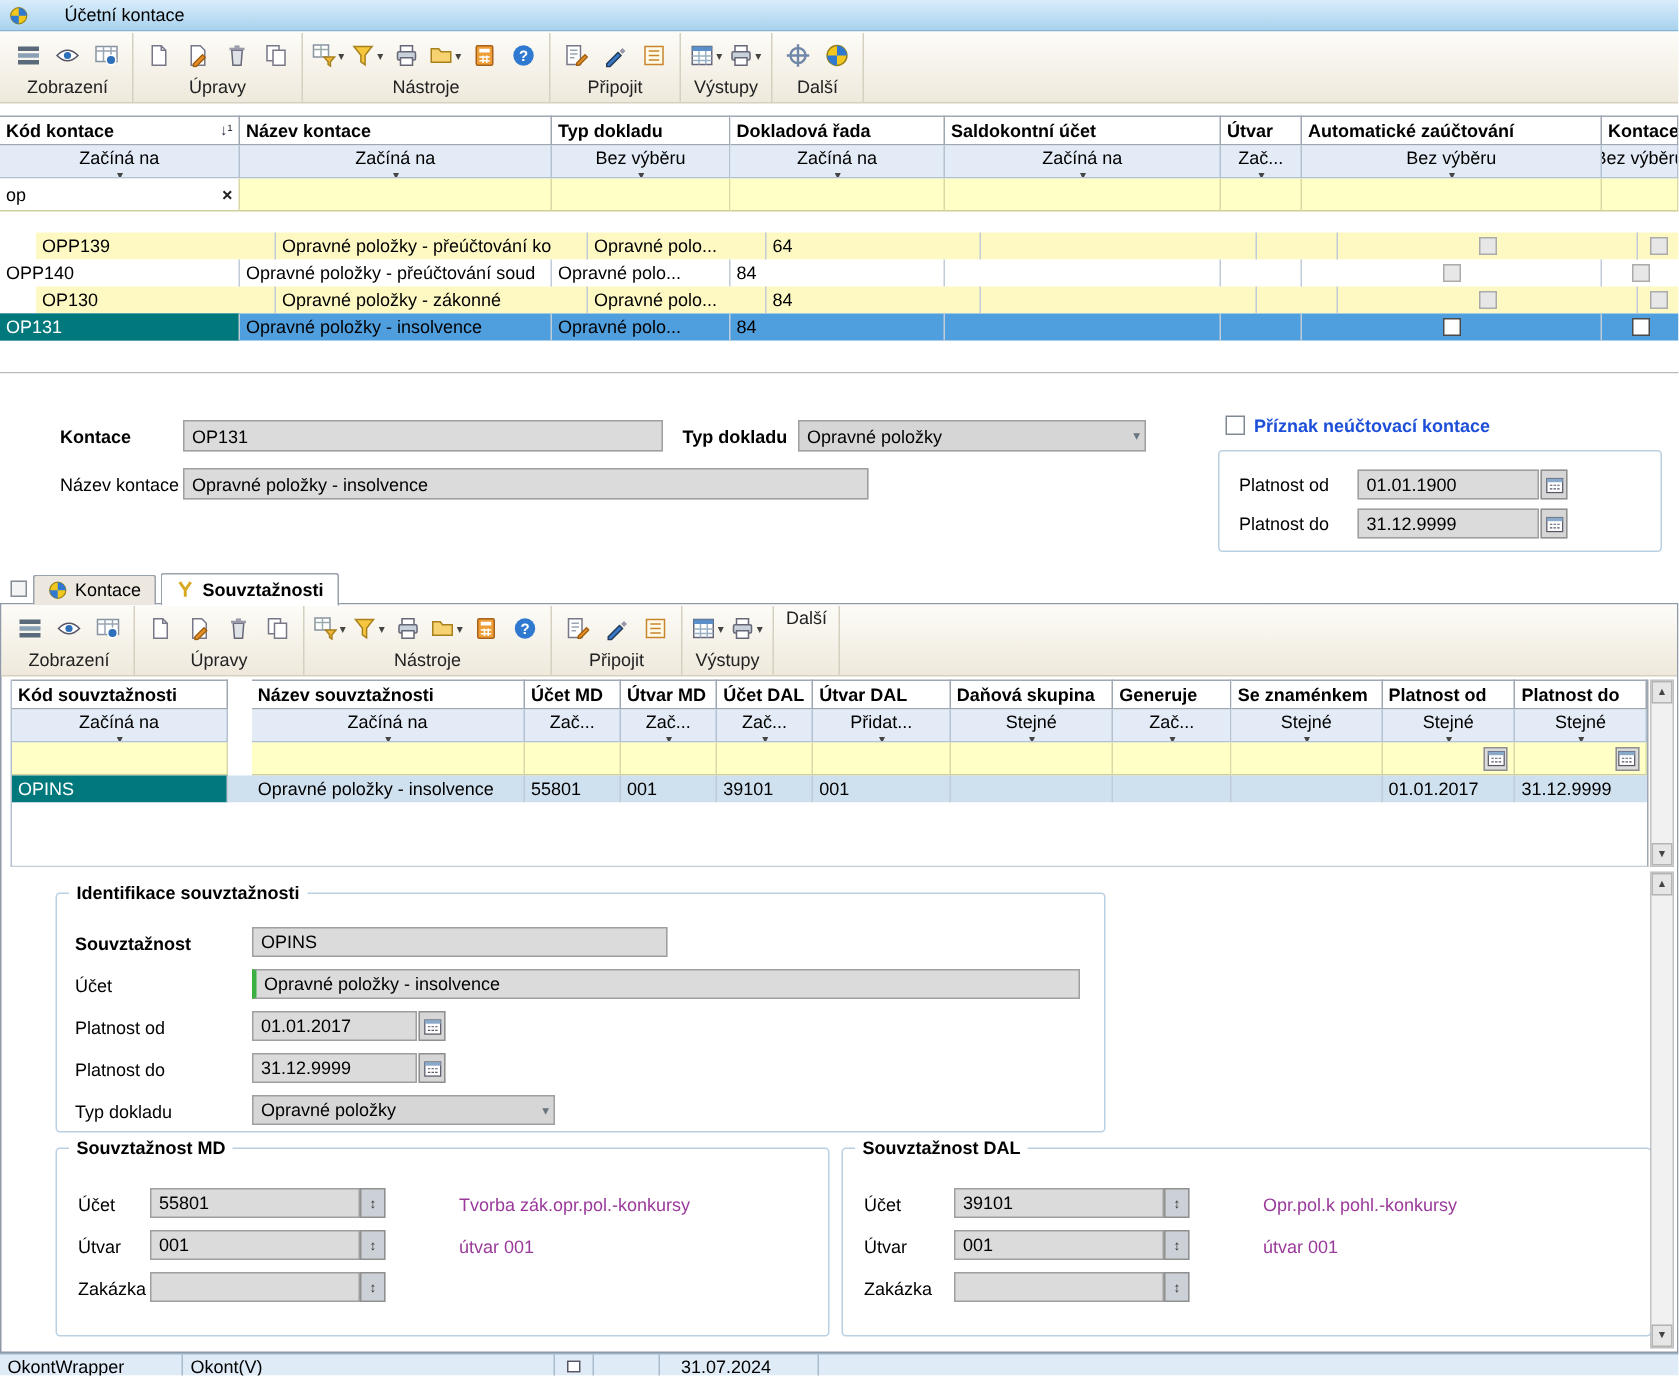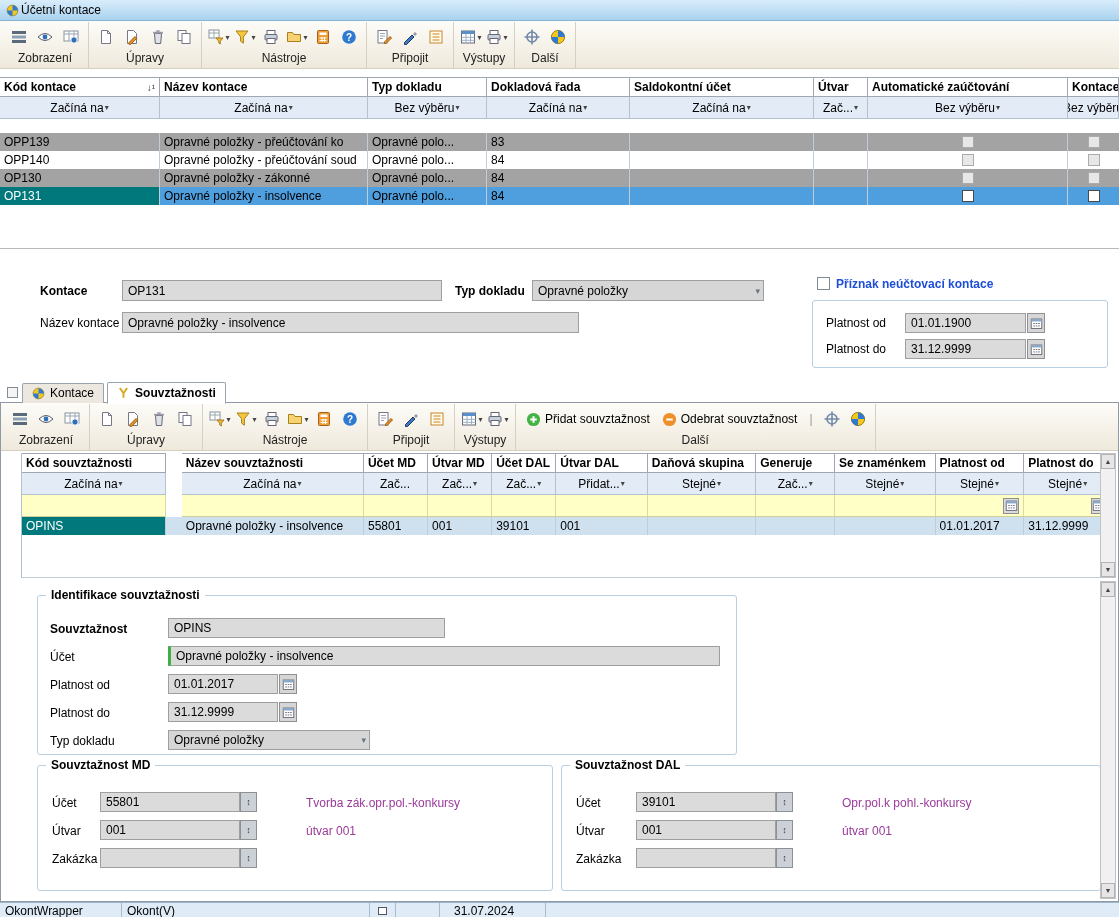--- a/index.html
+++ b/index.html
@@ -2,55 +2,55 @@
 <html><head>
 <meta charset="utf-8">
 <style>
 *{box-sizing:border-box;margin:0;padding:0;}
 html,body{width:1119px;height:917px;}
 body{position:relative;font-family:"Liberation Sans","DejaVu Sans",sans-serif;font-size:12px;color:#000;background:#fff;overflow:hidden;}
 .ic{width:16px;height:16px;display:block;}
 .ic15{width:15px;height:15px;display:block;}
 .ic12{width:13px;height:13px;display:block;}
 
-#titlebar{position:absolute;left:0;top:0;width:1119px;height:21px;background:linear-gradient(#d9edfb,#a9d2ee);border-bottom:1px solid #86b3d4;display:flex;align-items:center;gap:2px;padding:0 6px;}
+#titlebar{position:absolute;left:0;top:0;width:1119px;height:21px;background:linear-gradient(#d9edfb,#a9d2ee);border-bottom:1px solid #86b3d4;display:flex;align-items:center;gap:24px;padding:0 6px;}
 
 .toolbar{background:linear-gradient(#fdfcf8,#efe9dc);border-bottom:1px solid #d6d0c0;display:flex;align-items:stretch;padding:1px 2px 0;}
 #toolbar1{position:absolute;left:0;top:21px;width:1119px;height:48px;}
 #toolbar2{position:absolute;left:0;top:0;width:100%;height:48px;}
 .tgroup{display:flex;flex-direction:column;justify-content:space-between;padding:1px 6px;border-right:1px solid #d6d0c0;}
 .ticons{display:flex;align-items:center;gap:4px;flex:1;}
 .tlabel{text-align:center;color:#222;padding:0 2px 2px;white-space:nowrap;}
 .tbtn{height:24px;min-width:22px;display:flex;align-items:center;justify-content:center;border-radius:2px;}
 .tbtn.wide{padding:0 4px;gap:4px;white-space:nowrap;}
 .dd{font-size:8px;color:#444;margin-left:1px;}
 .tsep{color:#999;padding:0 4px;}
 
 .grow{display:flex;}
 .gc{padding:1px 4px;border-right:1px solid #c0ccd8;white-space:nowrap;overflow:hidden;display:flex;align-items:center;}
 .h20{height:20px;}.h22{height:22px;}.h18{height:18px;}
 .ghead .gc{background:#fff;font-weight:bold;border-top:1px solid #9fa8b2;border-bottom:1px solid #9fa8b2;border-right:1px solid #9fa8b2;justify-content:space-between;}
-.gfilter .gc{background:#e3ecf6;border-right:1px solid #b4c1d1;border-bottom:1px solid #b4c1d1;justify-content:center;}
+.gfilter .gc{background:#e3ecf6;border-right:1px solid #b4c1d1;border-bottom:1px solid #b4c1d1;justify-content:space-between;flex-direction:column;}
 .gsearch .gc{background:#ffffc6;border-right:1px solid #d9d9a8;border-bottom:1px solid #cfcf9d;}
 .gsearch .sc{background:#ffffff;justify-content:space-between;}
 .sort{font-size:10px;color:#334;font-weight:normal;}
 .clr{color:#222;font-weight:bold;}
-.row-blue{background:#a3a3a3;}
+.row-blue{background:#fef9c3;margin-left:24px;}
 .row-white{background:#fff;}
 .row-sel{background:#4f9ede;}
 .row-sel .gc:first-child{background:#00787c;color:#fff;}
 .row-sel .cbx{background:#fff;border-color:#4a4a4a;}
 .row-sel2{background:#cfe0ef;}
 .row-sel2 .gc:first-child{background:#00787c;color:#fff;}
 .ck{justify-content:center;}
 .cbx{width:12px;height:12px;background:#f3f3f3;border:1px solid #8a8a8a;display:inline-block;}
 .cbx.dis{background:#e7e7e7;border-color:#ababab;}
 #grid1{position:absolute;left:0;top:77px;width:1119px;}
 .a0{width:160px;}.a1{width:208px;}.a2{width:119px;}.a3{width:143px;}.a4{width:184px;}.a5{width:54px;}.a6{width:200px;}.a7{flex:1;border-right:none;}
-#grid2{position:absolute;left:20px;top:50px;width:1092px;height:125px;display:flex;flex-direction:column;border-left:1px solid #b4c1d1;border-right:1px solid #9fa8b2;border-bottom:1px solid #c0ccd8;background:#fff;}
+#grid2{position:absolute;left:6px;top:50px;width:1092px;height:125px;display:flex;flex-direction:column;border-left:1px solid #b4c1d1;border-right:1px solid #9fa8b2;border-bottom:1px solid #c0ccd8;background:#fff;}
 .b0{width:146px;}.b1{width:185px;margin-left:16px;}.b2{width:65px;}.b3{width:65px;}.b4{width:65px;}.b5{width:93px;}.b6{width:110px;}.b7{width:80px;}.b8{width:102px;}.b9{width:90px;}.b10{width:89px;border-right:none;}
 .ycr{justify-content:flex-end;}
 .calmini{width:16px;height:16px;background:#dcdcdc;border:1px solid #8f8f8f;display:flex;align-items:center;justify-content:center;}
 
 .hdiv{position:absolute;left:0;width:1119px;height:2px;border-top:1px solid #b9b9b9;border-bottom:1px solid #fff;}
 
 .lbl{position:absolute;white-space:nowrap;}
 .bold{font-weight:bold;}
 .navy{color:#1d4ed8;font-weight:bold;}
 .purple{color:#9a3a9a;}
@@ -385,26 +385,39 @@
         <span class="dd">▾</span>
       </div>
     <div class="gc a6">
         <span>Bez výběru</span>
         <span class="dd">▾</span>
       </div>
     <div class="gc a7">
         <span>Bez výběru</span>
       </div>
   </div>
+  <div class="grow gsearch h22">
+    <div class="gc a0 sc">
+        <span>op</span>
+        <span class="clr">×</span>
+      </div>
+    <div class="gc a1"></div>
+    <div class="gc a2"></div>
+    <div class="gc a3"></div>
+    <div class="gc a4"></div>
+    <div class="gc a5"></div>
+    <div class="gc a6"></div>
+    <div class="gc a7"></div>
+  </div>
   <div class="grow" style="height:14px"></div>
   <div class="grow row-blue h18">
     <div class="gc a0">OPP139</div>
     <div class="gc a1">Opravné položky - přeúčtování ko</div>
     <div class="gc a2">Opravné polo...</div>
-    <div class="gc a3">83</div>
+    <div class="gc a3">64</div>
     <div class="gc a4"></div>
       <div class="gc a5"></div>
     <div class="gc a6 ck">
         <span class="cbx dis"></span>
       </div>
     <div class="gc a7 ck">
         <span class="cbx dis"></span>
       </div>
   </div>
   <div class="grow row-white h18">
@@ -622,45 +635,20 @@
         <span class="tbtn">
             <svg class="ic">
               <use href="#i-printer"></use>
             </svg>
             <span class="dd">▾</span>
           </span>
       </div>
       <div class="tlabel">Výstupy</div>
     </div>
     <div class="tgroup">
-      <div class="ticons">
-        <span class="tbtn wide">
-            <svg class="ic15">
-              <use href="#i-plus"></use>
-            </svg>
-            <span>Přidat souvztažnost</span>
-          </span>
-        <span class="tbtn wide">
-            <svg class="ic15">
-              <use href="#i-minus"></use>
-            </svg>
-            <span>Odebrat souvztažnost</span>
-          </span>
-        <span class="tsep">|</span>
-        <span class="tbtn">
-            <svg class="ic">
-              <use href="#i-target"></use>
-            </svg>
-          </span>
-        <span class="tbtn">
-            <svg class="ic">
-              <use href="#i-pie"></use>
-            </svg>
-          </span>
-      </div>
       <div class="tlabel">Další</div>
     </div>
   </div>
 
   <div id="grid2">
     <div class="grow ghead h20">
       <div class="gc b0">
           <span>Kód souvztažnosti</span>
         </div>
       <div class="gc b1">

